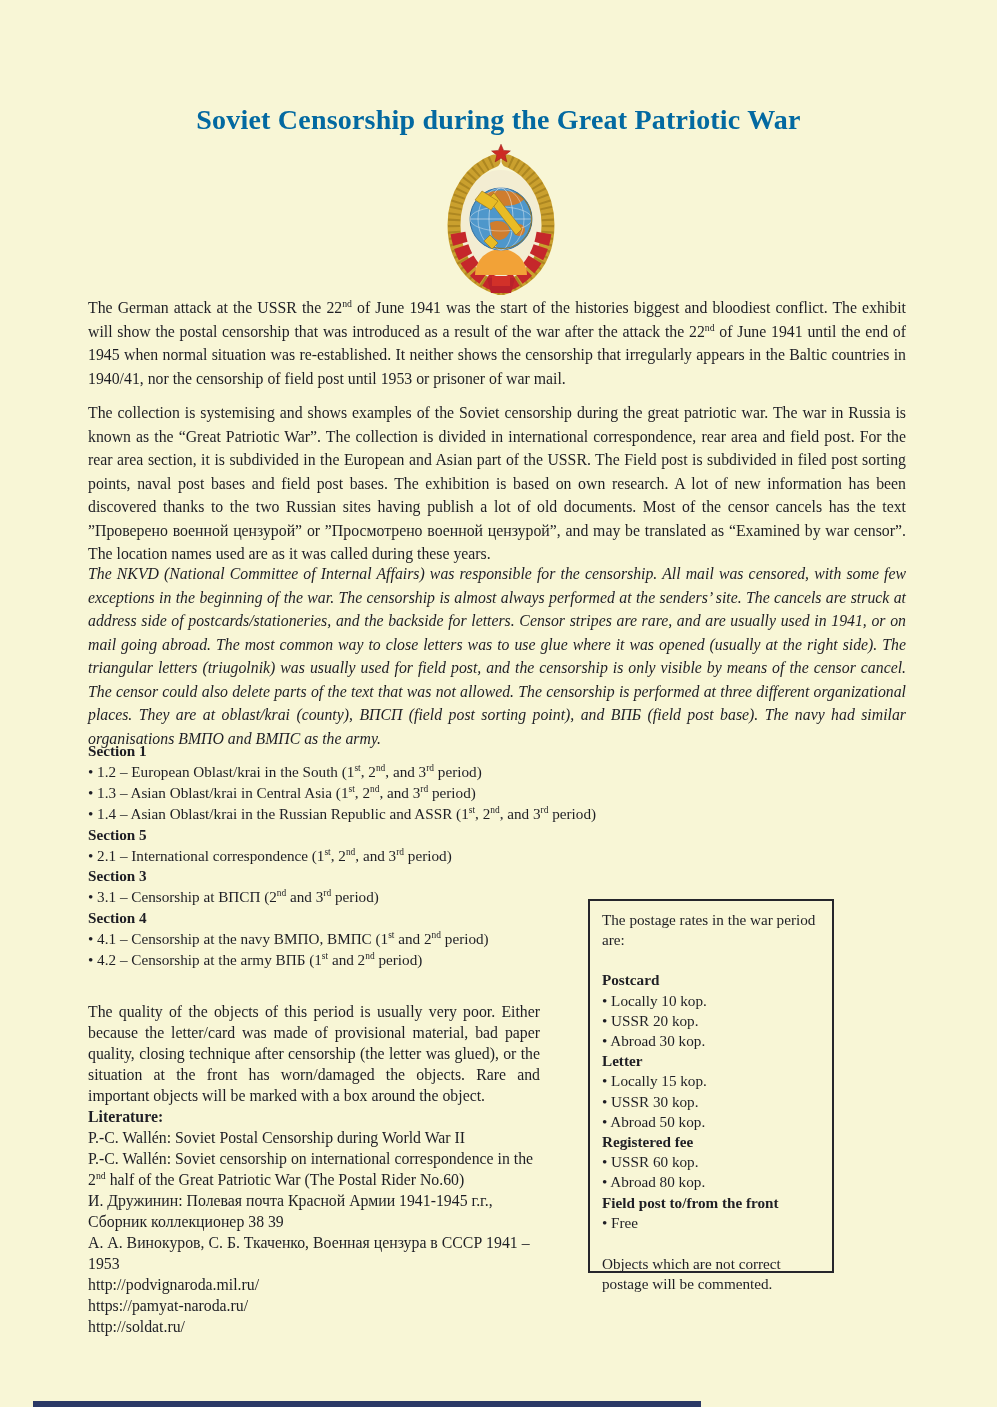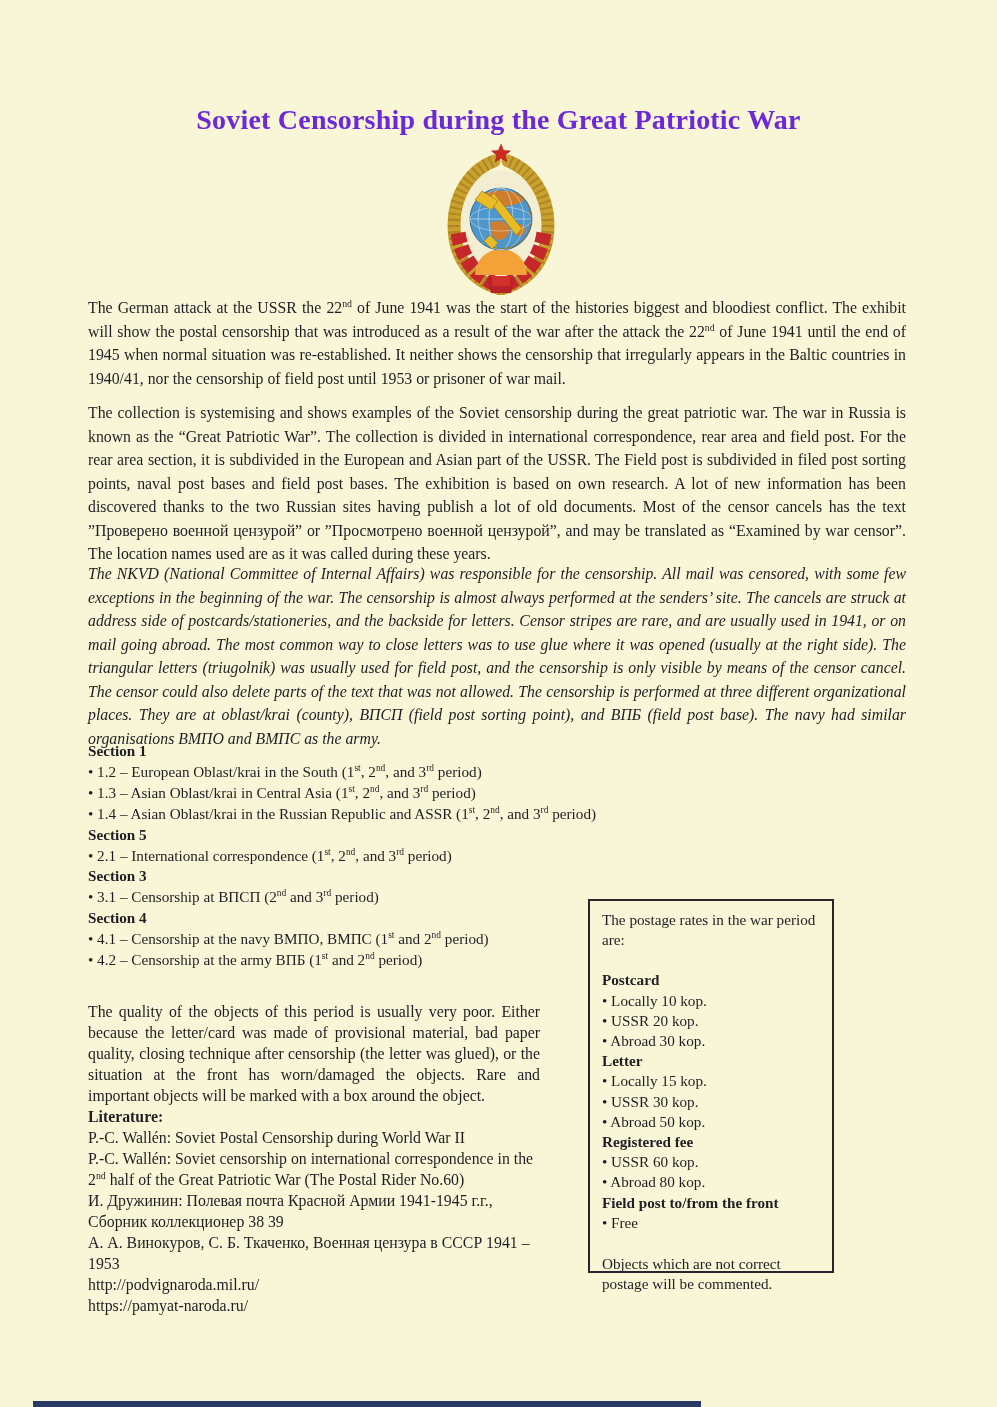--- a/index.html
+++ b/index.html
@@ -7,21 +7,21 @@
     width:997px;height:1407px;
     background:#f8f6d6;
     font-family:"Liberation Serif", serif;
     color:#1e1e24;
     position:relative;
     overflow:hidden;
   }
   .page{position:absolute;inset:0;}
   .title{
     position:absolute;top:104px;left:0;width:100%;
-    text-align:center;font-size:28px;font-weight:bold;color:#6d28d9;
+    text-align:center;font-size:28px;font-weight:bold;color:#0369a1;
     letter-spacing:.2px;
   }
   .emblem{position:absolute;top:141px;left:428px;width:146px;height:154px;}
   .para{
     position:absolute;left:88px;width:818px;
     font-size:15.8px;line-height:23.5px;
     text-align:justify;
   }
   .p1{top:296px;}
   .p2{top:401px;}
@@ -115,20 +115,21 @@
 
   <div class="left-col">
     <div class="quality">The quality of the objects of this period is usually very poor. Either because the letter/card was made of provisional material, bad paper quality, closing technique after censorship (the letter was glued), or the situation at the front has worn/damaged the objects. Rare and important objects will be marked with a box around the object.</div>
     <div class="lit-h">Literature:</div>
     <div class="lit-e">P.-C. Wallén: Soviet Postal Censorship during World War II</div>
     <div class="lit-e">P.-C. Wallén: Soviet censorship on international correspondence in the 2<sup>nd</sup> half of the Great Patriotic War (The Postal Rider No.60)</div>
     <div class="lit-e">И. Дружинин: Полевая почта Красной Армии 1941-1945 г.г., Сборник коллекционер 38 39</div>
     <div class="lit-e">А. А. Винокуров, С. Б. Ткаченко, Военная цензура в СССР 1941 – 1953</div>
     <div class="lit-e">http://podvignaroda.mil.ru/</div>
     <div class="lit-e">https://pamyat-naroda.ru/</div>
+    <div class="lit-e">http://soldat.ru/</div>
   </div>
 
   <div class="rates-box">
     <div class="rb-intro">The postage rates in the war period are:</div>
     <div class="rb-h">Postcard</div>
     <div class="rb-i">• Locally 10 kop.</div>
     <div class="rb-i">• USSR 20 kop.</div>
     <div class="rb-i">• Abroad 30 kop.</div>
     <div class="rb-h">Letter</div>
     <div class="rb-i">• Locally 15 kop.</div>

